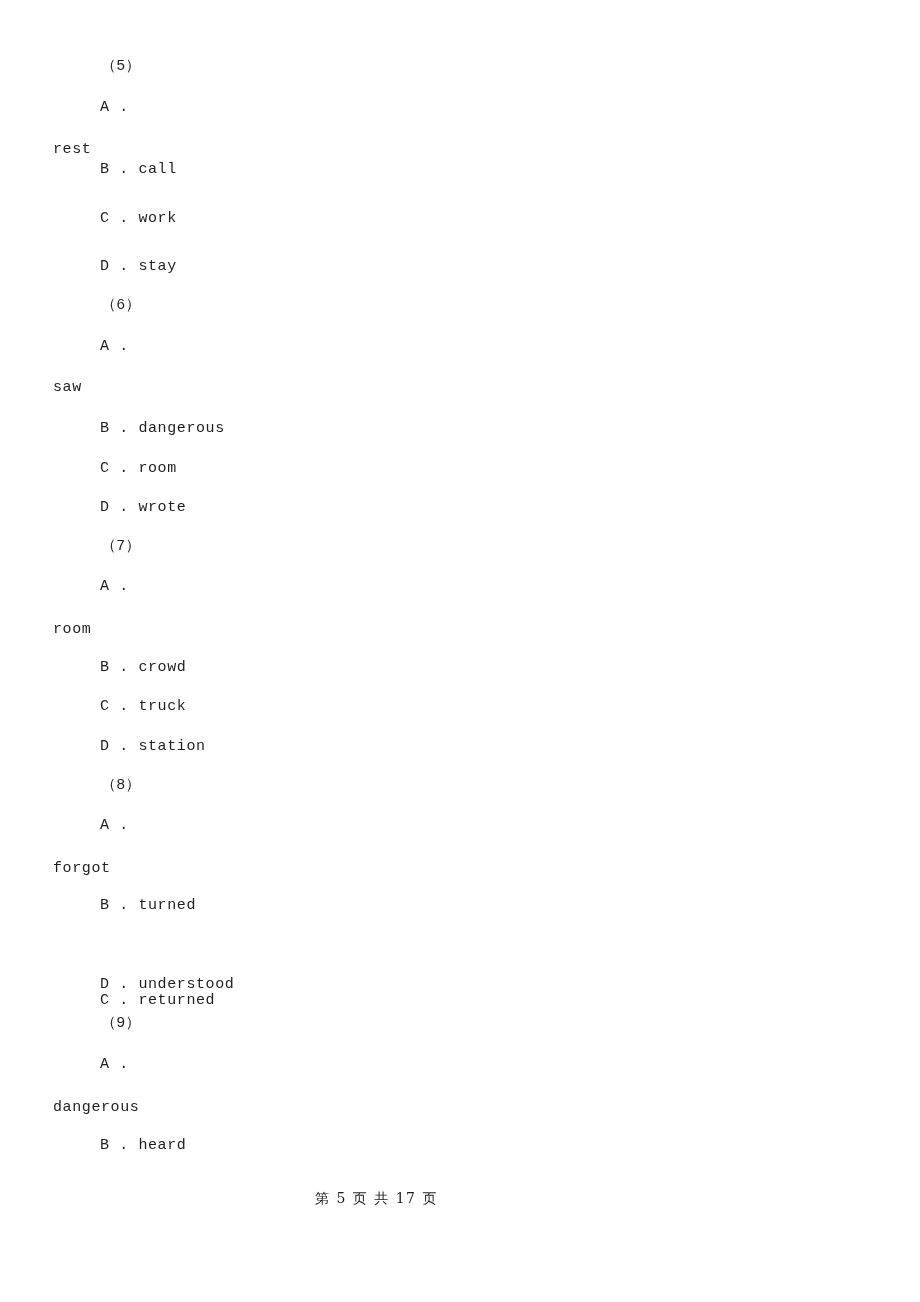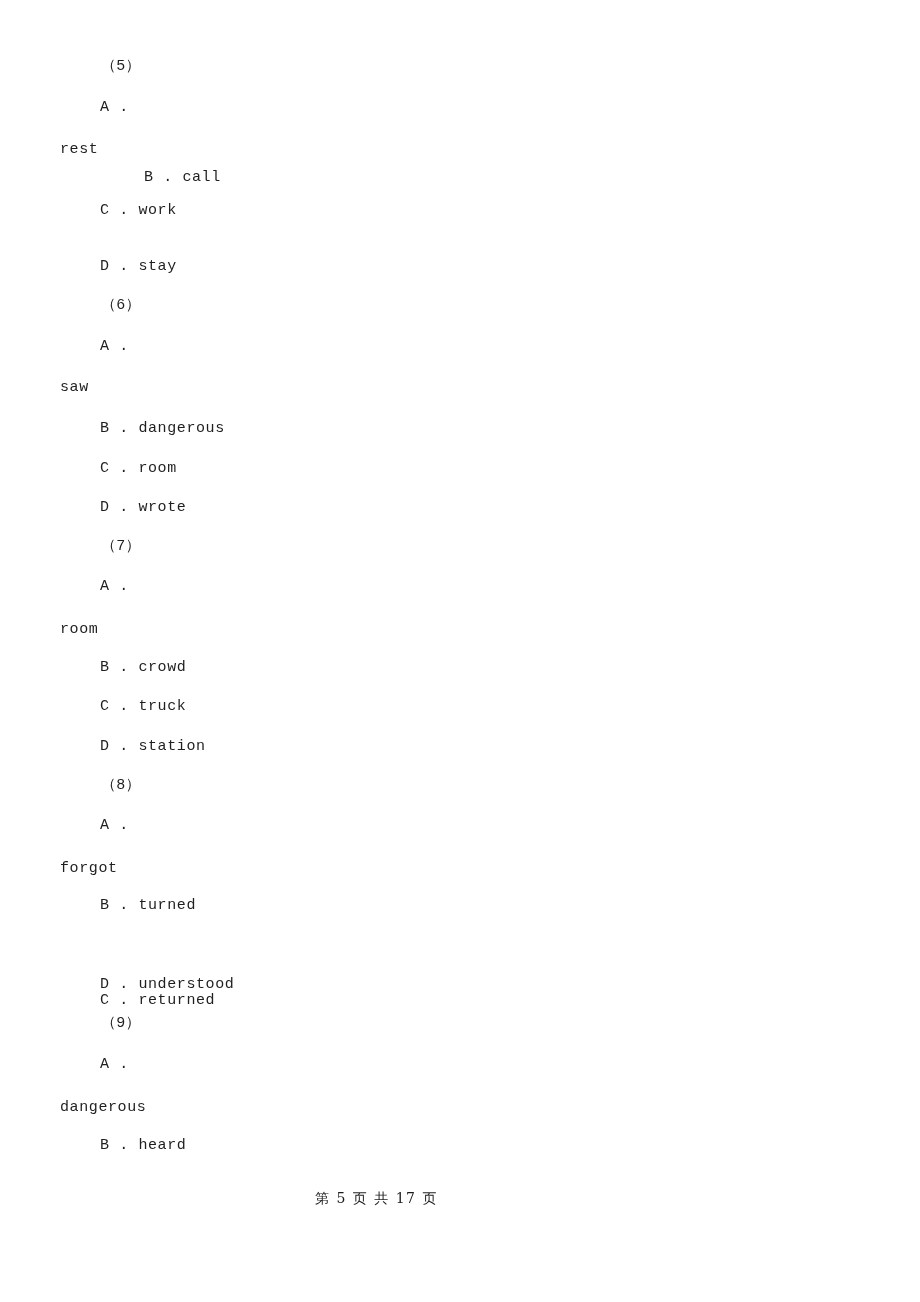--- a/index.html
+++ b/index.html
@@ -36,21 +36,21 @@
   .q-num {
     left: 101px;
     letter-spacing: 0.2px;
   }
   
   .opt {
     left: 100px;
   }
   
   .wrap-word {
-    left: 60px;
+    left: 53px;
   }
   .footer {
     position: absolute;
     left: 0;
     top: 1190px;
     width: 753px;
     text-align: center;
     font-family: "DejaVu Serif", "Liberation Serif", serif;
     font-size: 14px;
     letter-spacing: 1.5px;
@@ -60,22 +60,22 @@
 </style>
 </head>
 <body>
 
 <div class="page">
 
   <div class="content">
       <div class="line q-num" style="top: 58px;">（5）</div>
       <div class="line opt" style="top: 99px;">A .</div>
       <div class="line wrap-word" style="top: 141px;">rest</div>
-      <div class="line opt" style="top: 169px; margin-left: 44px;">B . call</div>
-      <div class="line opt" style="top: 202px;">C . work</div>
+      <div class="line opt" style="top: 161px;">B . call</div>
+      <div class="line opt" style="top: 210px;">C . work</div>
       <div class="line opt" style="top: 258px;">D . stay</div>
       <div class="line q-num" style="top: 297px;">（6）</div>
       <div class="line opt" style="top: 338px;">A .</div>
       <div class="line wrap-word" style="top: 379px;">saw</div>
       <div class="line opt" style="top: 420px;">B . dangerous</div>
       <div class="line opt" style="top: 460px;">C . room</div>
       <div class="line opt" style="top: 499px;">D . wrote</div>
       <div class="line q-num" style="top: 538px;">（7）</div>
       <div class="line opt" style="top: 578px;">A .</div>
       <div class="line wrap-word" style="top: 621px;">room</div>

